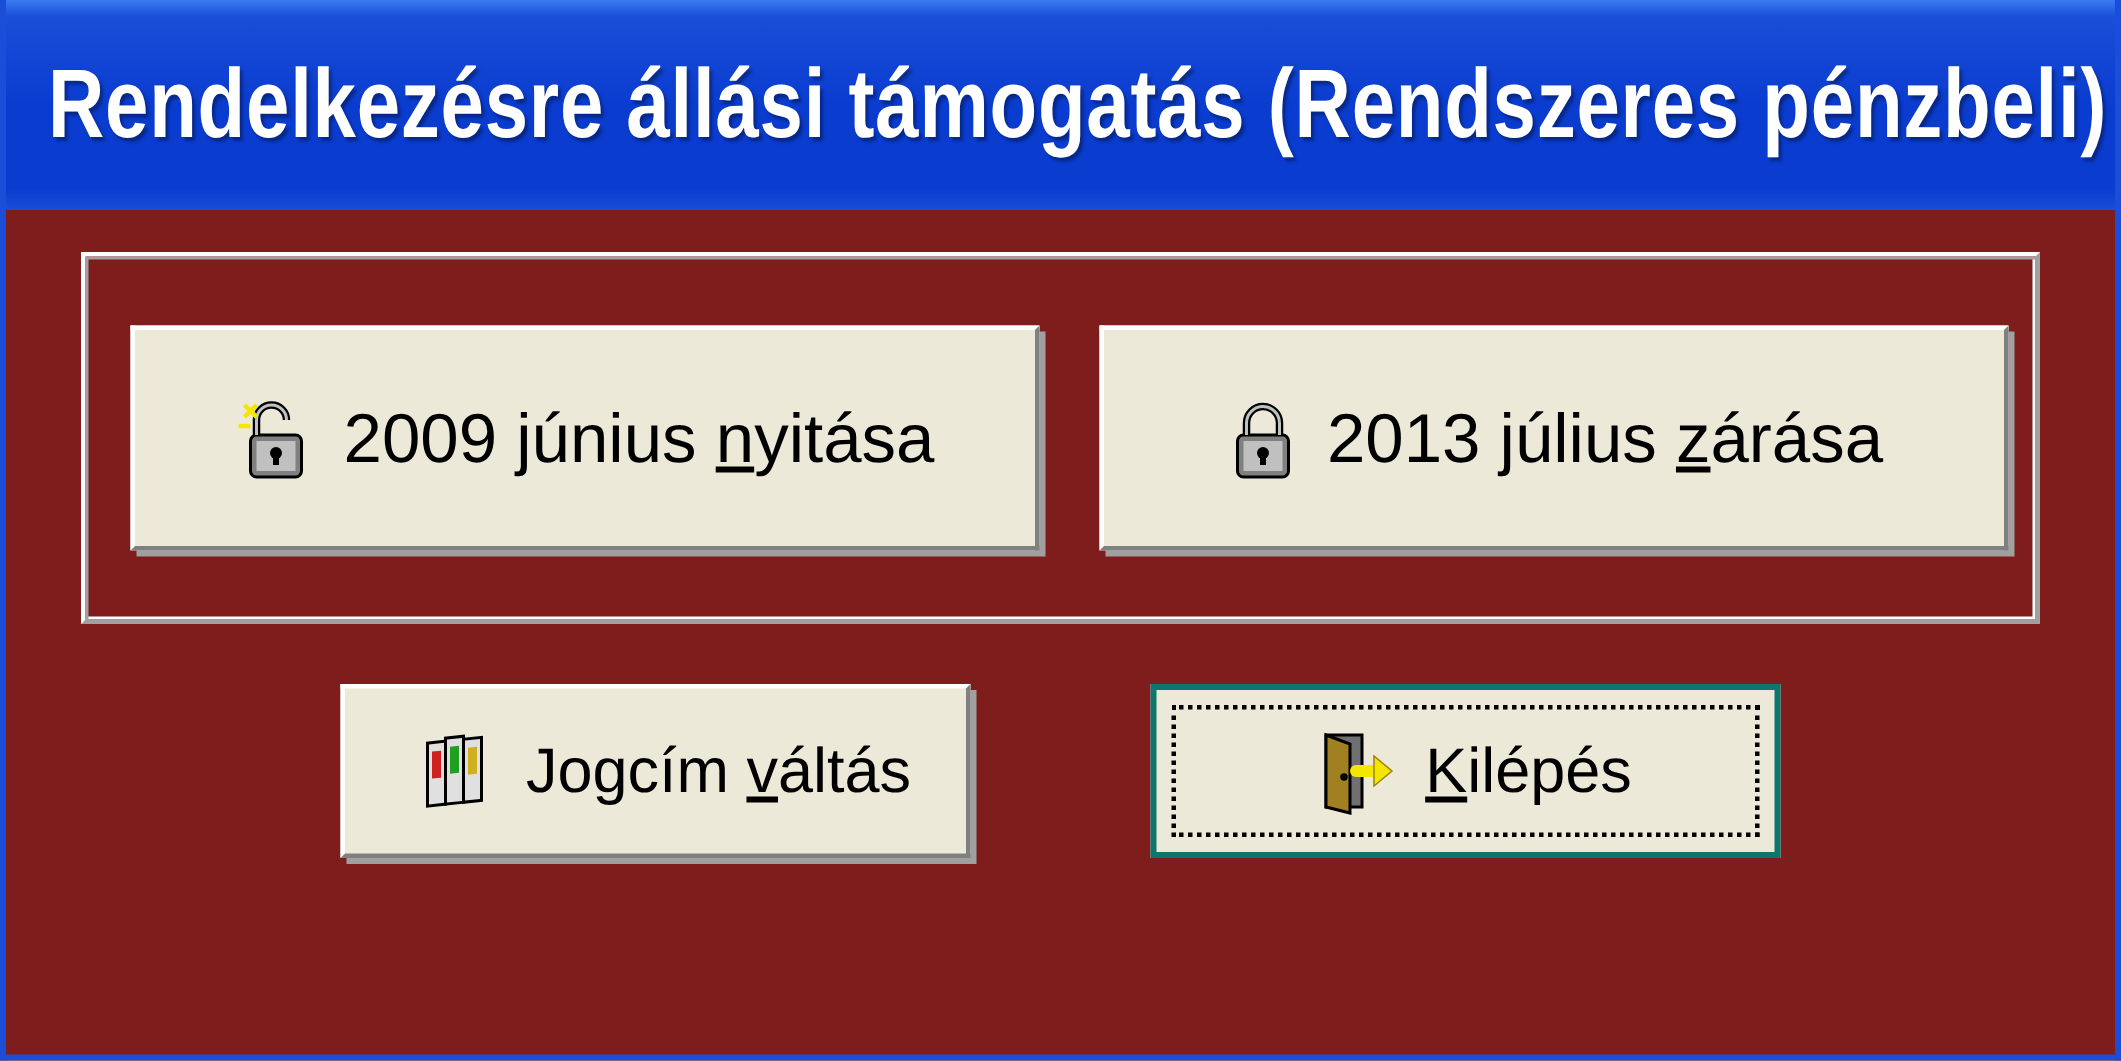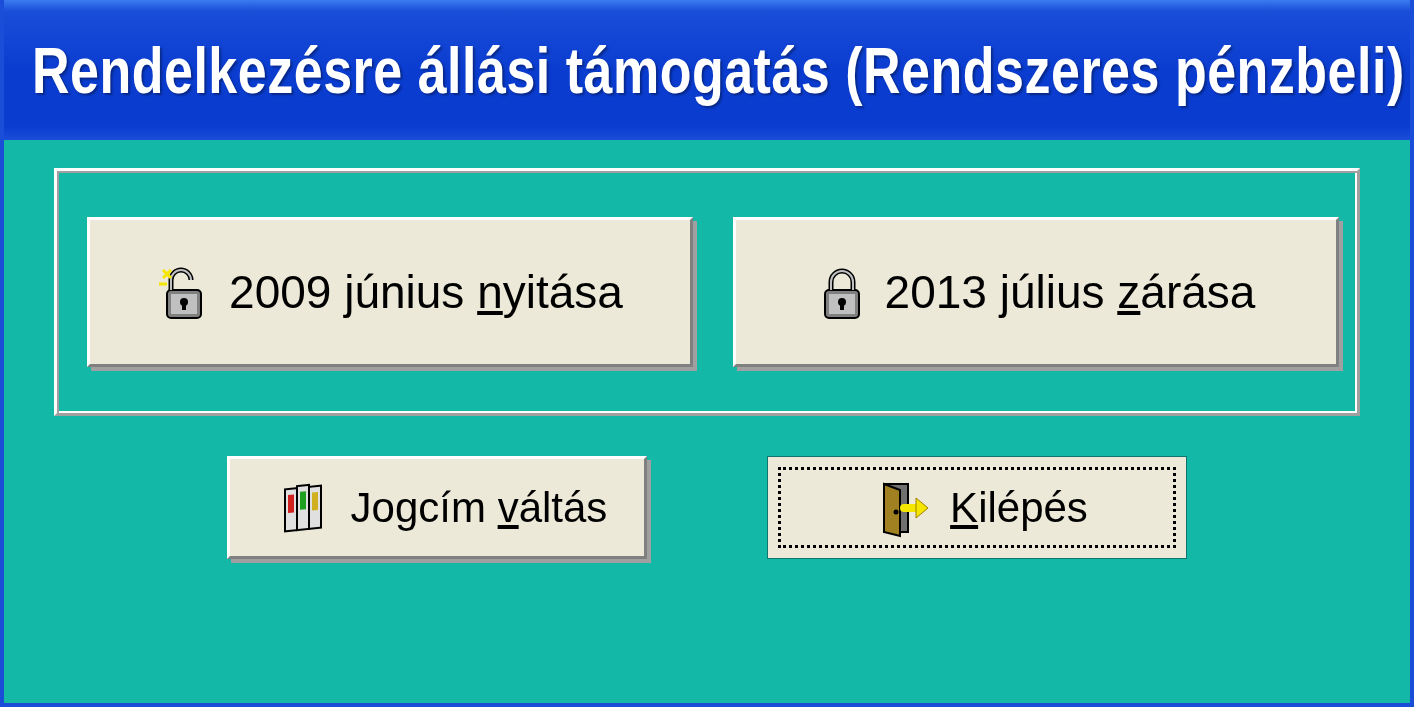--- a/index.html
+++ b/index.html
@@ -10,21 +10,21 @@
     font-family: "Tahoma", "Arial", sans-serif;
     background: #ece9d8;
     overflow: hidden;
   }
   .window {
     width: 1414px;
     height: 707px;
     box-sizing: border-box;
     border: 4px solid #1a4ed8;
     border-top: none;
-    background: #14b8a6;
+    background: #7f1d1d;
     position: relative;
   }
   .titlebar {
     height: 140px;
     background: linear-gradient(to bottom, #3a7bf0 0%, #1a4ed8 8%, #0a3cd0 50%, #0a3cd0 90%, #1a4ed8 100%);
     display: flex;
     align-items: center;
     padding-left: 28px;
     box-sizing: border-box;
   }
@@ -73,38 +73,38 @@
   }
   .u { text-decoration: underline; }
   .bottom-row {
     display: flex;
     justify-content: center;
     gap: 120px;
     margin-top: 40px;
   }
   .btn-small {
     width: 420px;
-    height: 103px;
+    height: 116px;
     background: #ece9d8;
     border-top: 3px solid #ffffff;
     border-left: 3px solid #ffffff;
     border-right: 3px solid #808080;
     border-bottom: 3px solid #808080;
     box-shadow: 4px 4px 0 #a0a0a0;
     display: flex;
     align-items: center;
     justify-content: center;
     gap: 16px;
     cursor: pointer;
     box-sizing: border-box;
     position: relative;
     padding-left: 12px;
   }
   .btn-default {
-    border: 1px solid #0f766e;
+    border: 4px solid #0f766e;
     box-shadow: none;
   }
   .btn-default .focus-rect {
     position: absolute;
     top: 10px; left: 10px; right: 10px; bottom: 10px;
     border: 3px dotted #000;
     pointer-events: none;
   }
   .btn-small .btn-label {
     font-size: 42px;

